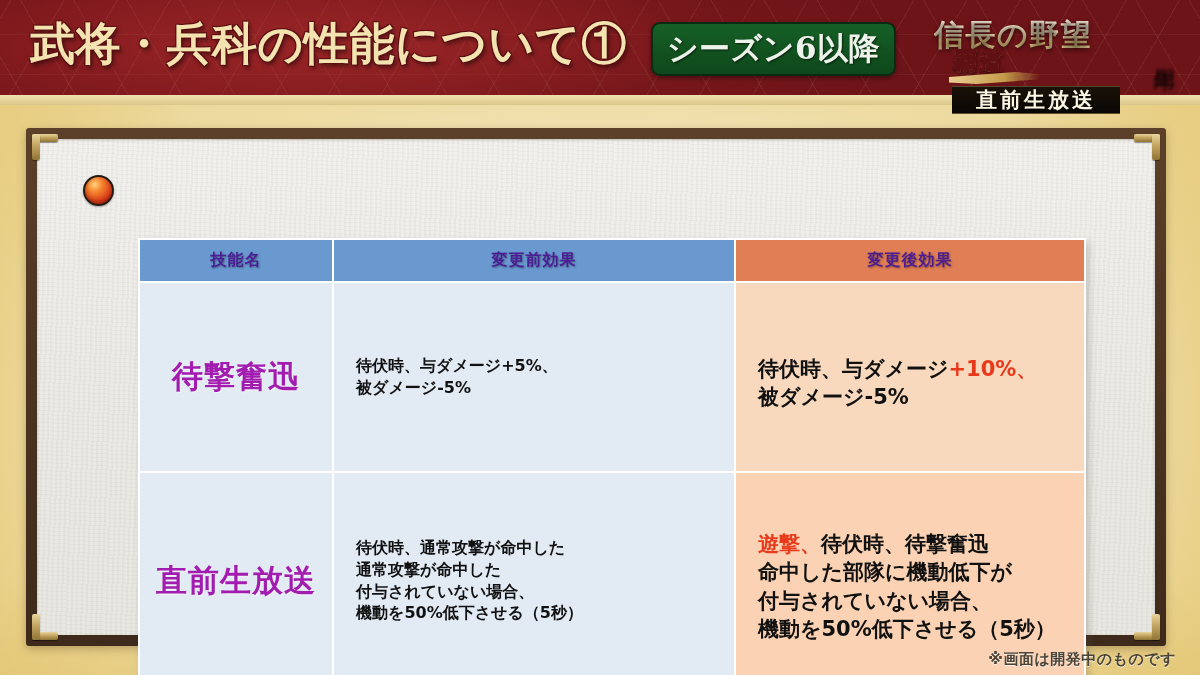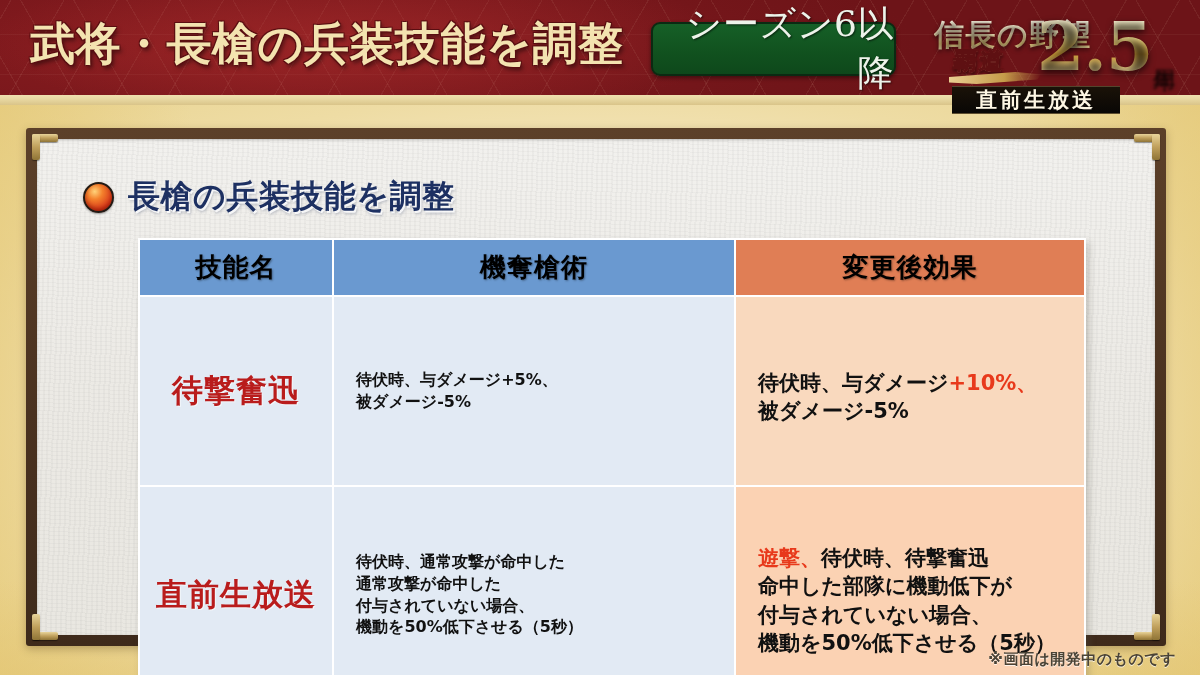--- a/index.html
+++ b/index.html
@@ -62,21 +62,21 @@
 
   .season-badge{
     position:absolute;left:651px;top:22px;
     width:241px;height:50px;border-radius:9px;
     background:linear-gradient(180deg,#166027 0%,#11521f 55%,#0e481b 100%);
     border:2.5px solid #0b2a12;
     box-shadow:0 2px 4px rgba(0,0,0,.45);
     display:flex;align-items:center;justify-content:center;
   }
   .season-badge span{
-    font-size:36px;font-weight:normal;color:#edf3ea;letter-spacing:.5px;
+    font-size:31px;font-weight:bold;color:#edf3ea;letter-spacing:.5px;
     font-family:"DejaVu Serif","Liberation Serif",serif;
     text-shadow:1px 1px 2px rgba(0,0,0,.6);
     text-align:right;
   }
 
   
   .logo{position:absolute;left:925px;top:2px;width:275px;height:108px;}
   .logo-nobunaga{
     position:absolute;left:9px;top:13px;
     font-size:30px;font-weight:bold;letter-spacing:1.5px;
@@ -184,30 +184,30 @@
     text-shadow:1.5px 1.5px 0 rgba(255,255,255,.85), 2px 3px 3px rgba(70,80,110,.35);
   }
 
   
   .table-wrap{
     position:absolute;left:101px;top:99px;width:948px;
     box-shadow:3px 4px 7px rgba(90,85,75,.28);
   }
   table.skills{border-collapse:separate;border-spacing:2px;width:948px;background:#ffffff;}
   table.skills th{
-    padding:10px 20px;font-size:26px;font-weight:bold;color:#000000;
+    padding:10px 20px;font-size:16px;font-weight:bold;color:#4c1d95;
     text-shadow:1px 1px 2px rgba(0,0,0,.35);
     letter-spacing:1px;
   }
   th.th-blue{background:#6a99d0;}
   th.th-orange{background:#e07e55;}
   table.skills td{vertical-align:middle;}
   td.c-name{
     width:190px;background:#e2eaf4;text-align:center;
-    font-size:31px;font-weight:bold;color:#b91c1c;letter-spacing:1px;
+    font-size:31px;font-weight:bold;color:#a21caf;letter-spacing:1px;
     text-shadow:1px 1px 0 rgba(255,255,255,.6);
   }
   td.c-before{
     width:378px;background:#e2eaf4;padding:14px 0 14px 22px;
     font-size:16px;font-weight:bold;color:#111;line-height:1.35;
   }
   td.c-after{
     background:#f9d9be;padding:26px 0 14px 22px;
     font-size:21px;font-weight:bold;color:#111;line-height:1.35;
   }
@@ -232,55 +232,53 @@
   <div class="bg-base"></div>
   <div class="bg-vign"></div>
   <div class="bg-vign2"></div>
 
   <div class="header">
     <div class="asanoha"></div>
     <div class="glow"></div>
   </div>
   <div class="header-strip"></div>
 
-  <div class="title">武将・長槍の兵装技能を調整</div>
+  <div class="title">武将・兵科の性能について①</div>
 
   <div class="season-badge">
     <span>シーズン6以降</span>
   </div>
 
   <div class="logo">
     <div class="logo-nobunaga">信長の野望</div>
     <div class="logo-hado">覇道</div>
     <div class="logo-hado-swoosh"></div>
-    <div class="logo-25">2.5</div>
     <div class="logo-anniv">周年</div>
   </div>
   <div class="logo-live">
     <span>直前生放送</span>
   </div>
 
   <div class="frame">
     <div class="frame-inner">
       <span class="corner tl"></span>
       <span class="corner tr"></span>
       <span class="corner bl"></span>
       <span class="corner br"></span>
 
       <div class="section-head">
         <span class="bullet"></span>
-        <h2>長槍の兵装技能を調整</h2>
       </div>
 
       <div class="table-wrap">
         <table class="skills">
           <thead>
             <tr>
               <th class="th-blue">技能名</th>
-              <th class="th-blue">機奪槍術</th>
+              <th class="th-blue">変更前効果</th>
               <th class="th-orange">変更後効果</th>
             </tr>
           </thead>
           <tbody>
             <tr class="r1">
               <td class="c-name">待撃奮迅</td>
               <td class="c-before">
                 <div>待伏時、与ダメージ+5%、</div>
                 <div>被ダメージ-5%</div>
               </td>

